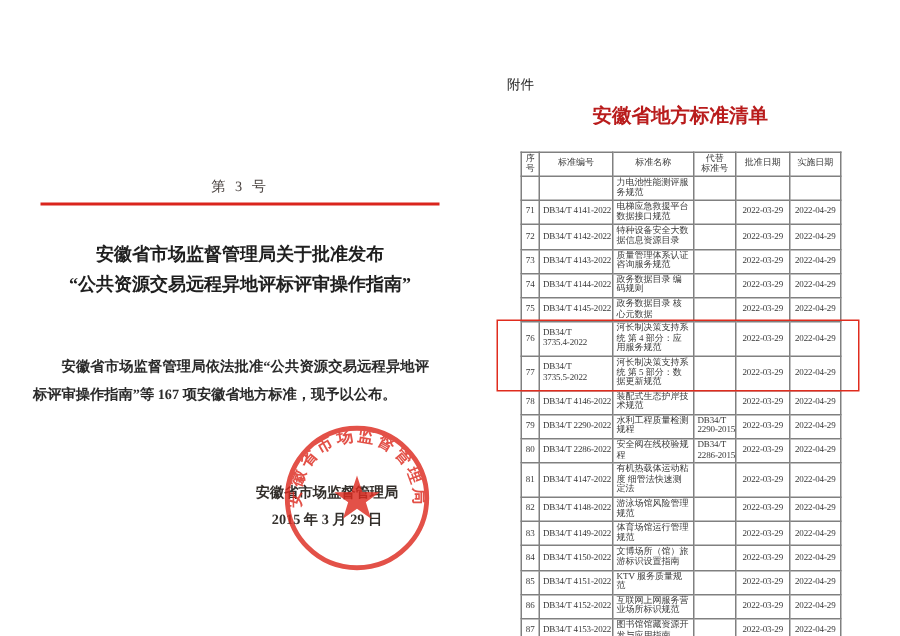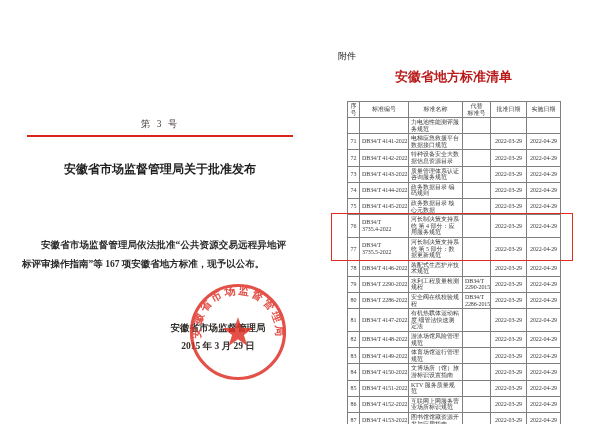--- a/index.html
+++ b/index.html
@@ -38,20 +38,21 @@
 </head>
 <body>
 
 <div id="page">
 
   <div class="abs" id="issue-no">第 3 号</div>
   <div class="abs" id="red-rule"></div>
 
   <div class="abs" id="heading">
     <div>安徽省市场监督管理局关于批准发布</div>
+    <div>“公共资源交易远程异地评标评审操作指南”</div>
   </div>
 
   <div class="abs" id="body-para">安徽省市场监督管理局依法批准“公共资源交易远程异地评标评审操作指南”等 167 项安徽省地方标准，现予以公布。</div>
 
   <div class="abs" id="sig-org">安徽省市场监督管理局</div>
   <div class="abs" id="sig-date">2015 年 3 月 29 日</div>
 
   <svg class="abs" id="seal" viewBox="0 0 104 104">
     <circle cx="52" cy="52" r="46.5" fill="none" stroke="#dd2b20" stroke-width="3.2"></circle>
     <polygon fill="#dd2b20" points="52,37 55.6,48 67.2,48.1 57.9,54.9 61.4,65.9 52,59.2 42.6,65.9 46.1,54.9 36.8,48.1 48.4,48"></polygon>

